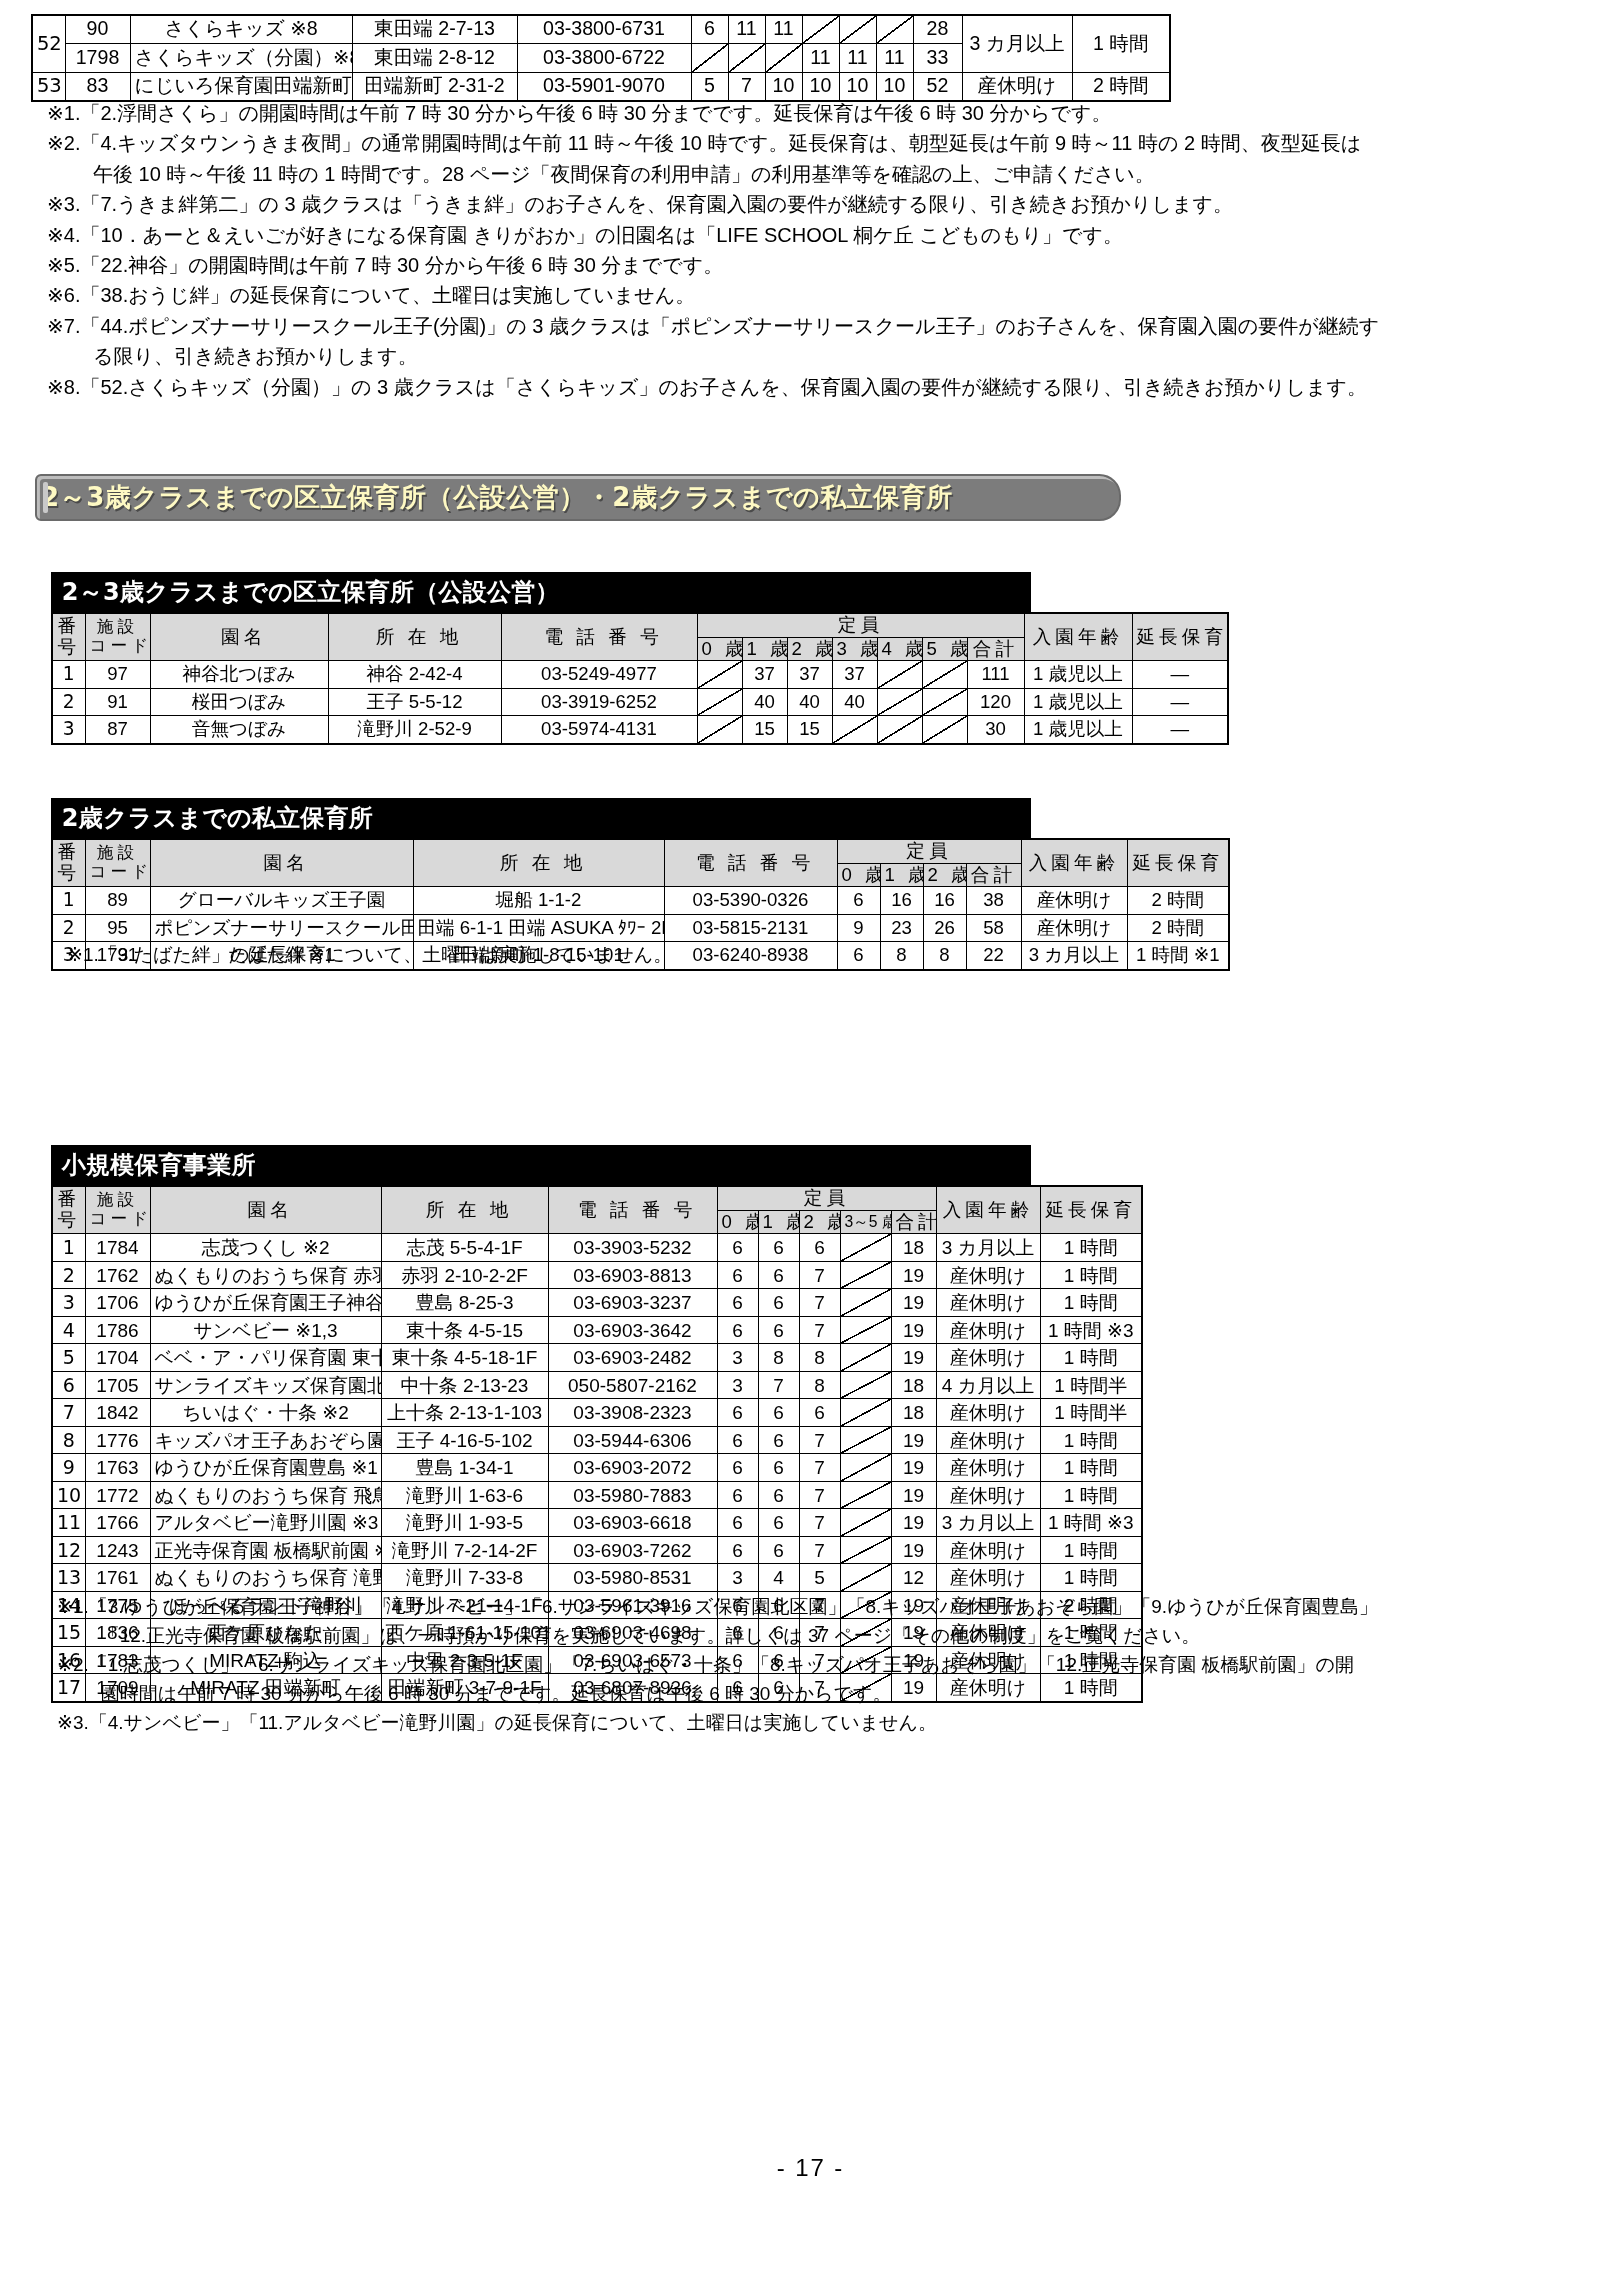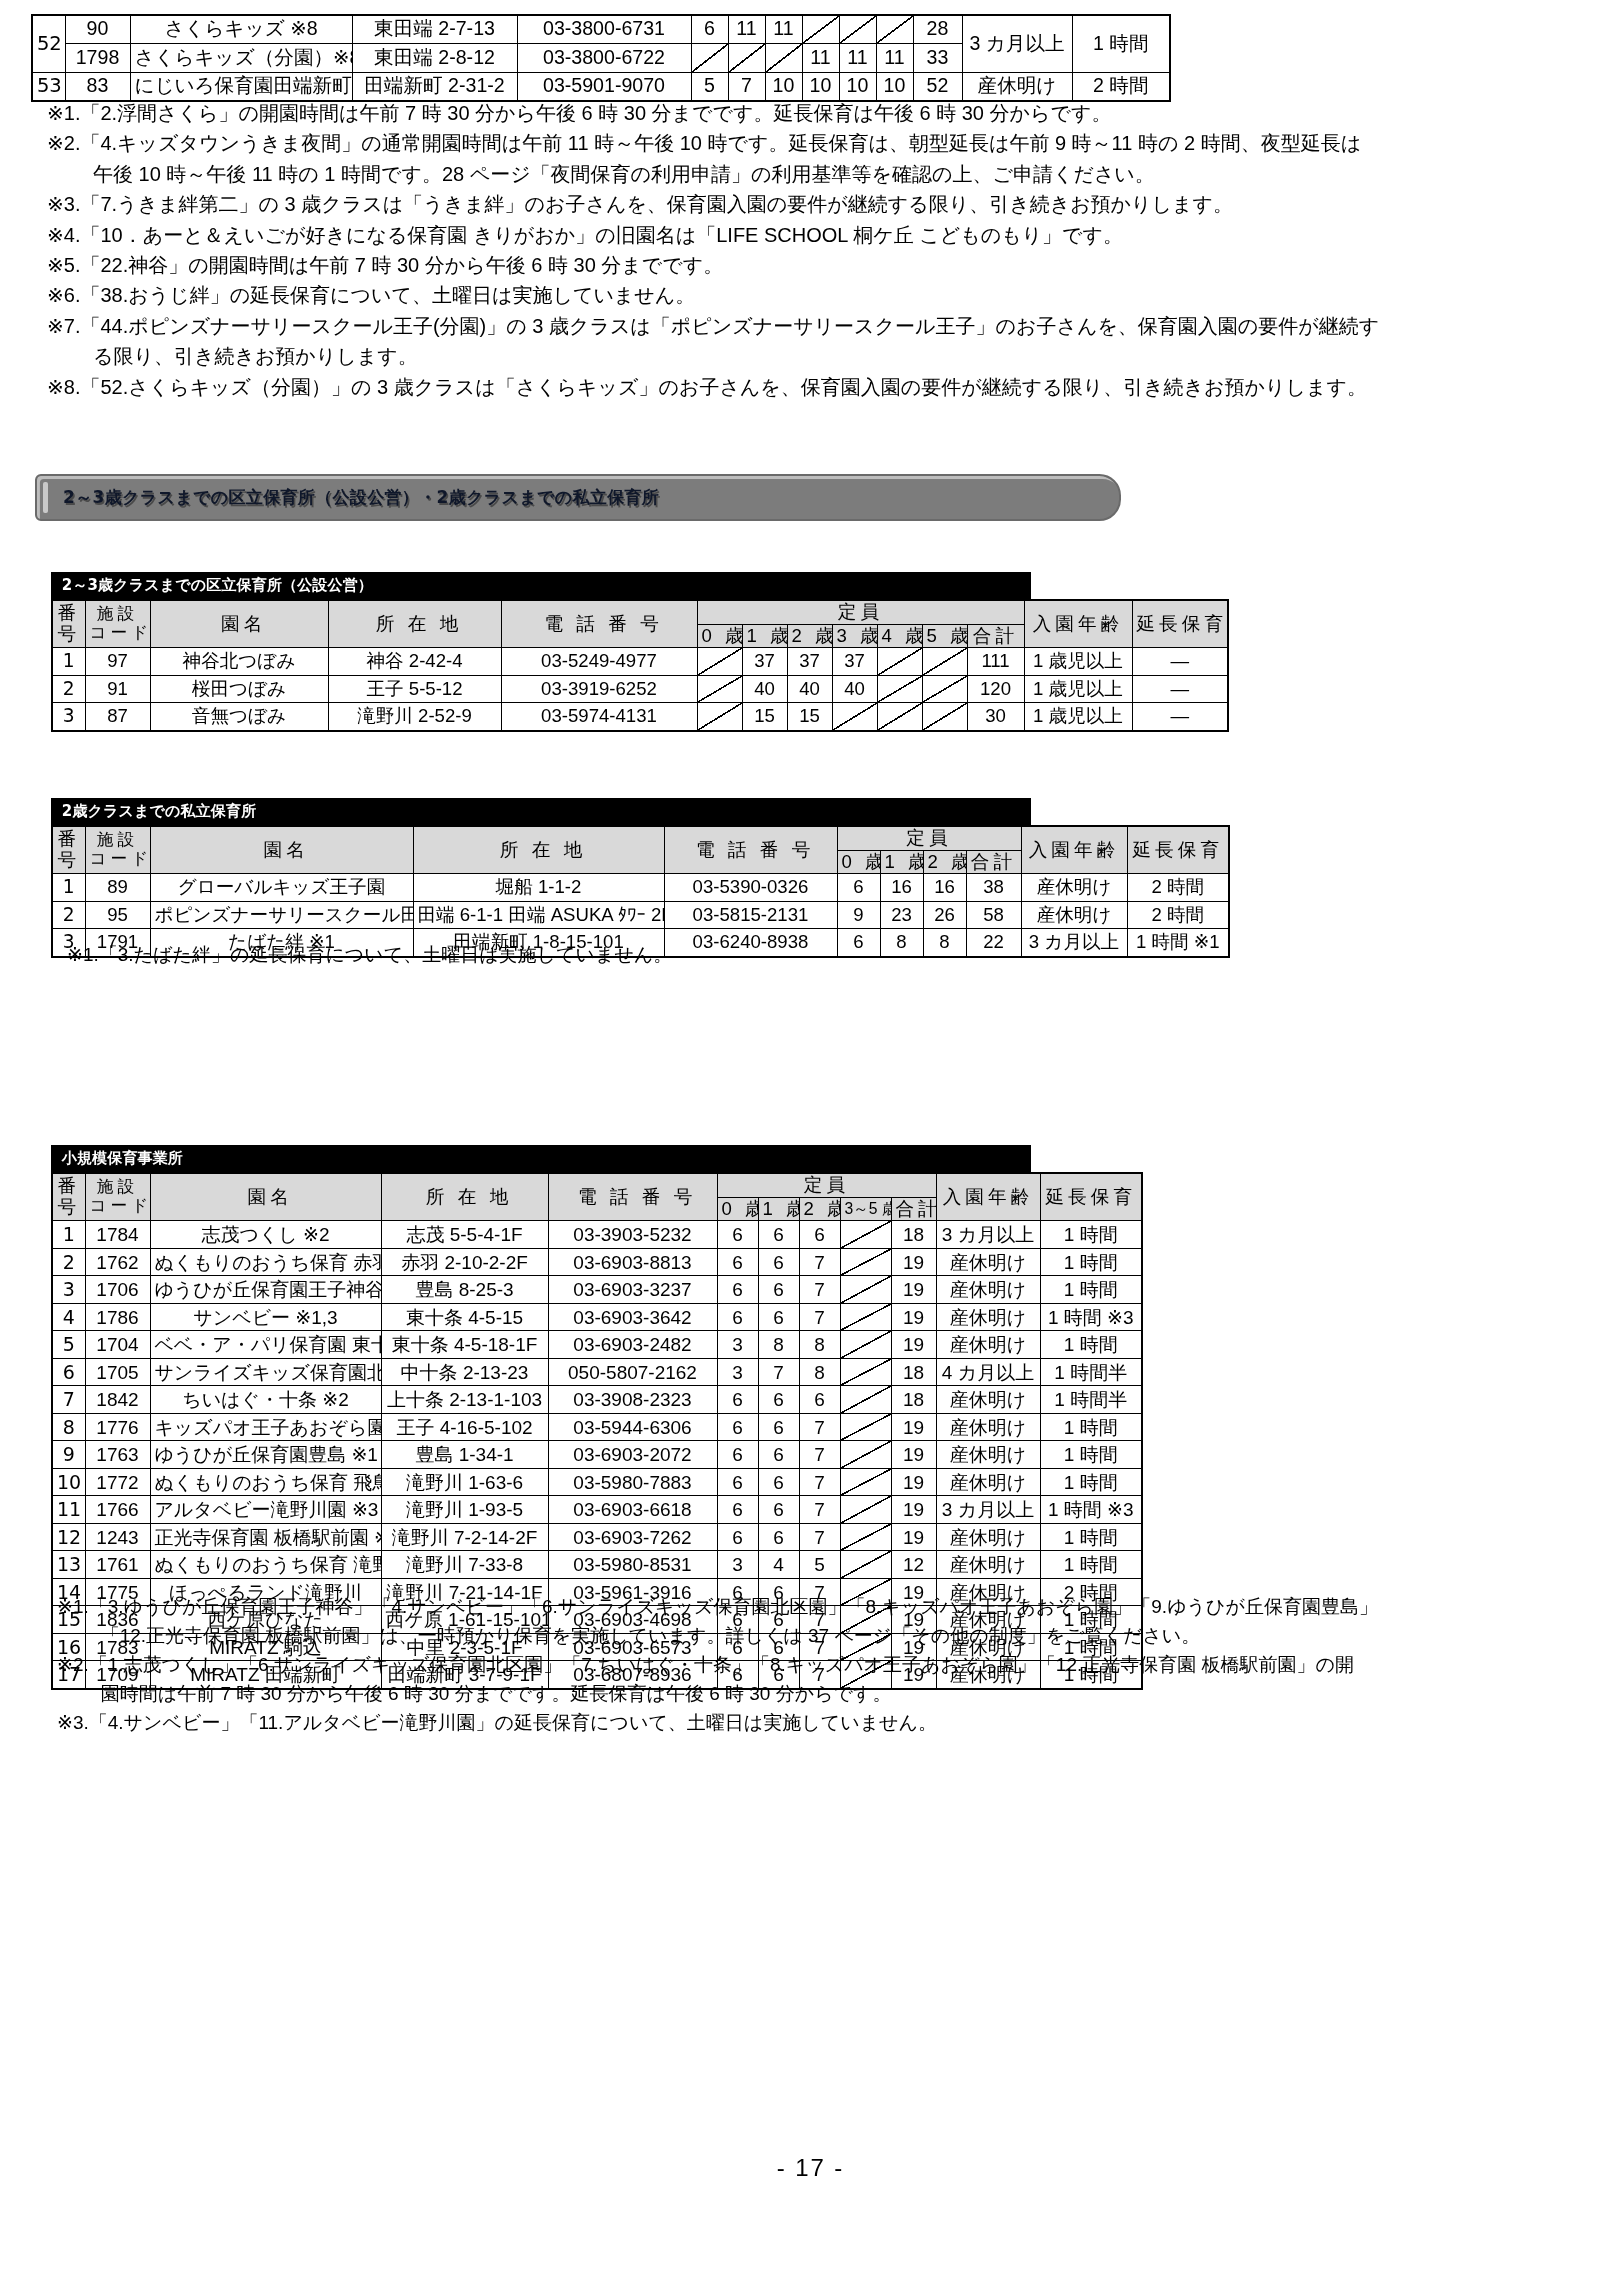--- a/index.html
+++ b/index.html
@@ -61,32 +61,32 @@
     background:#7c7c7c;
     border-radius:5.9px 21.6px 21.6px 5.9px;
     box-shadow: 2.9px 2.9px 0 #bdbdbd inset;
     display:flex;align-items:center;
     border:2px solid #6a6a6a;
   }
   .banner .bar{
     position:absolute;left:5.9px;top:5.9px;bottom:5.9px;width:4.9px;background:#c9c9c9;border-radius:2px;
   }
   .banner span{
-    color:#0f172a;font-size:17px;font-weight:bold;
-    margin-left:26px;letter-spacing:0.02em;
+    color:#fef9c3;font-size:26px;font-weight:bold;
+    margin-left:4px;letter-spacing:0.02em;
     font-family:"DejaVu Sans",sans-serif;
     text-shadow:1.5px 1.5px 0 #4a4a4a;
     white-space:nowrap;
   }
   #banner1{position:absolute;left:35px;top:474px;width:1082px;}
   #banner2{position:absolute;left:35px;top:1047px;width:1090px;}
 
   
   .blackbar{
-    background:#000;color:#fff;font-weight:bold;font-size:15px;
+    background:#000;color:#fff;font-weight:bold;font-size:24px;
     padding:2.9px 9.8px;letter-spacing:0.01em;white-space:nowrap;
     font-family:"DejaVu Sans",sans-serif;text-align:left;
     border:1.5px solid #000;
   }
 
   #tbl-kuritsu-wrap{position:absolute;left:51px;top:572px;width:980px;}
   #tbl-kuritsu{width:980px;}
   #tbl-kuritsu td{height:24.5px;}
 
   #tbl-shiritsu-wrap{position:absolute;left:51px;top:798px;width:980px;}

